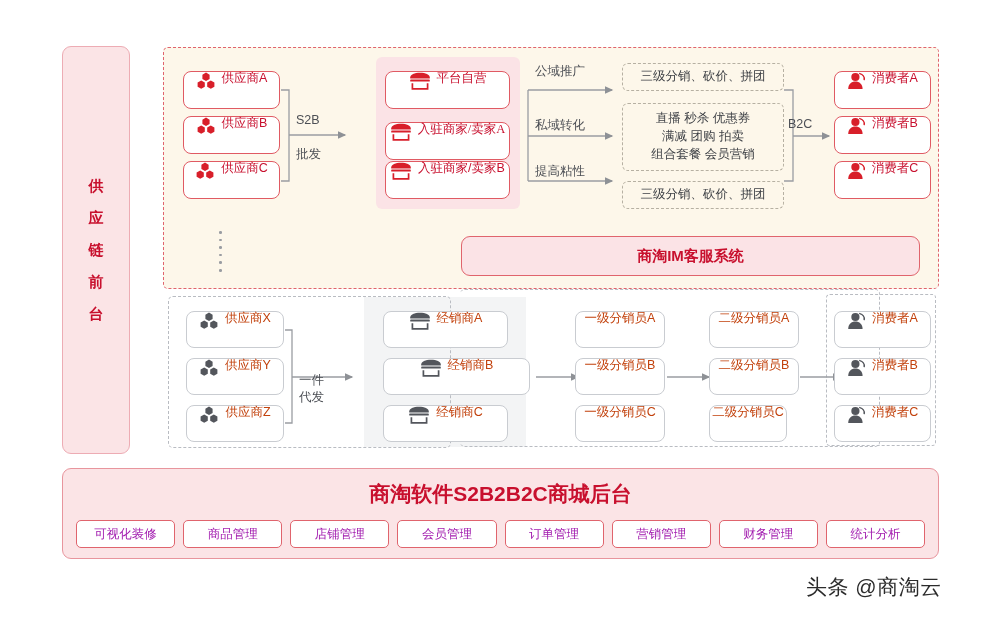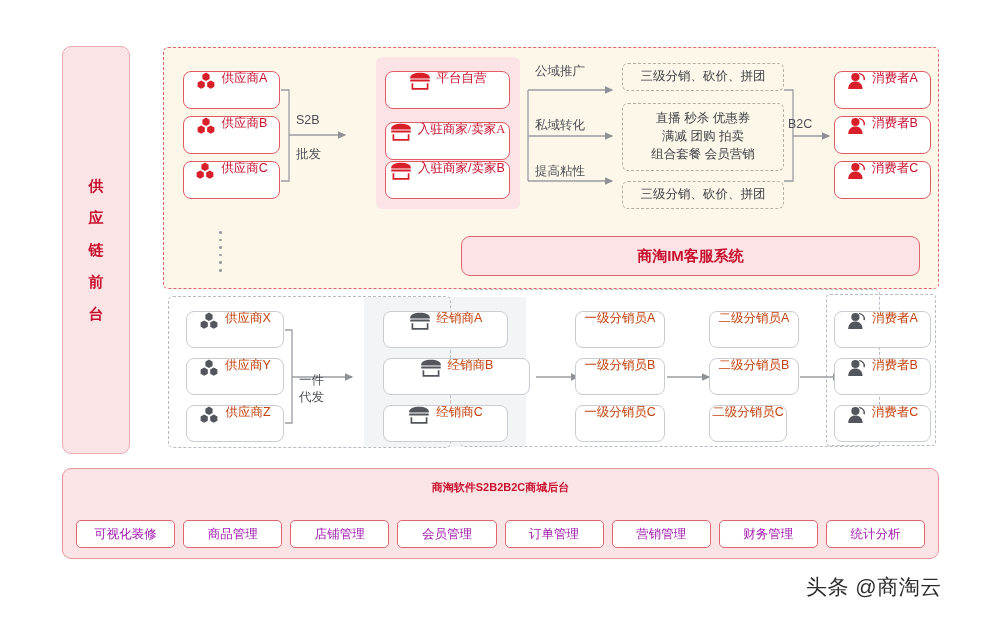--- a/index.html
+++ b/index.html
@@ -108,21 +108,21 @@
   
   #backend {
     position: absolute;
     left: 62px; top: 468px; width: 877px; height: 91px;
     background: #fbe4e6;
     border: 1.4px solid #e8959d;
     border-radius: 9px;
   }
   #backend-title {
     position: absolute; left: 0; top: 11px; width: 100%;
-    text-align: center; color: #c8102e; font-weight: bold; font-size: 11px;
+    text-align: center; color: #c8102e; font-weight: bold; font-size: 21px;
   }
   #backend-items {
     position: absolute; left: 13px; top: 51px; right: 13px;
     display: flex; justify-content: space-between; gap: 8px;
   }
   .be-item {
     flex: 1 1 0;
     height: 28px;
     background: #ffffff;
     border: 1.3px solid #e0646d;

